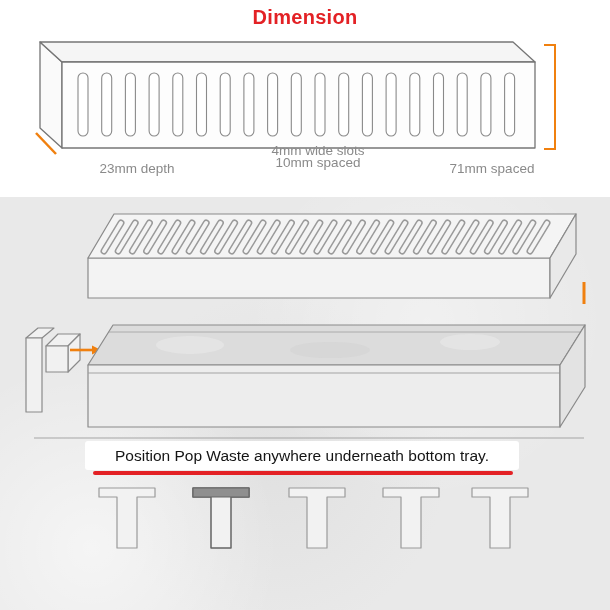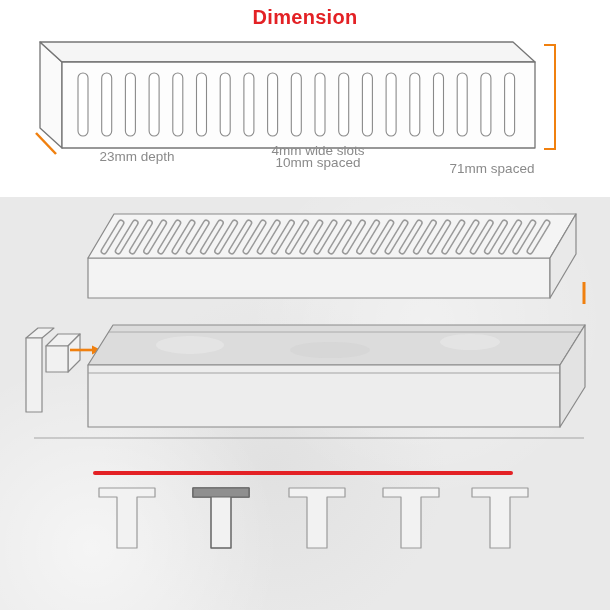--- a/index.html
+++ b/index.html
@@ -17,21 +17,21 @@
   svg.art{position:absolute;left:0;top:0;z-index:1;pointer-events:none;}
   .txt{position:absolute;z-index:2;}
   .title{
     left:0;right:0;top:6px;text-align:center;
     font-size:20px;font-weight:bold;letter-spacing:.3px;
   }
   .lab{
     position:absolute;z-index:2;transform:translateX(-50%);
     font-size:13.5px;color:#8a8a8a;white-space:nowrap;
   }
-  .lab-depth{left:137px;top:149px;}
+  .lab-depth{left:137px;top:161px;}
   .lab-slotw{left:318px;top:143px;}
   .lab-spaced{left:318px;top:155px;}
   .lab-width{left:492px;top:161px;}
   .note-band{
     position:absolute;z-index:2;left:85px;top:441px;width:434px;height:29px;
     background:#ffffff;border-radius:3px;
     display:flex;align-items:center;justify-content:center;
   }
   .note-band span{font-size:15.5px;color:#141414;white-space:nowrap;}
   .red-underline{
@@ -189,15 +189,18 @@
     </g>
   </svg>
 
   <div class="txt title" style="color: rgb(227, 33, 37);">Dimension</div>
 
   <div class="lab lab-depth">23mm depth</div>
   <div class="lab lab-slotw">4mm wide slots</div>
   <div class="lab lab-spaced">10mm spaced</div>
   <div class="lab lab-width">71mm spaced</div>
 
+  <div class="note-band">
+    <span>Position Pop Waste anywhere underneath bottom tray.</span>
+  </div>
   <div class="red-underline" style="background: rgb(227, 33, 37);"></div>
 
 </div>
 
 </body></html>

